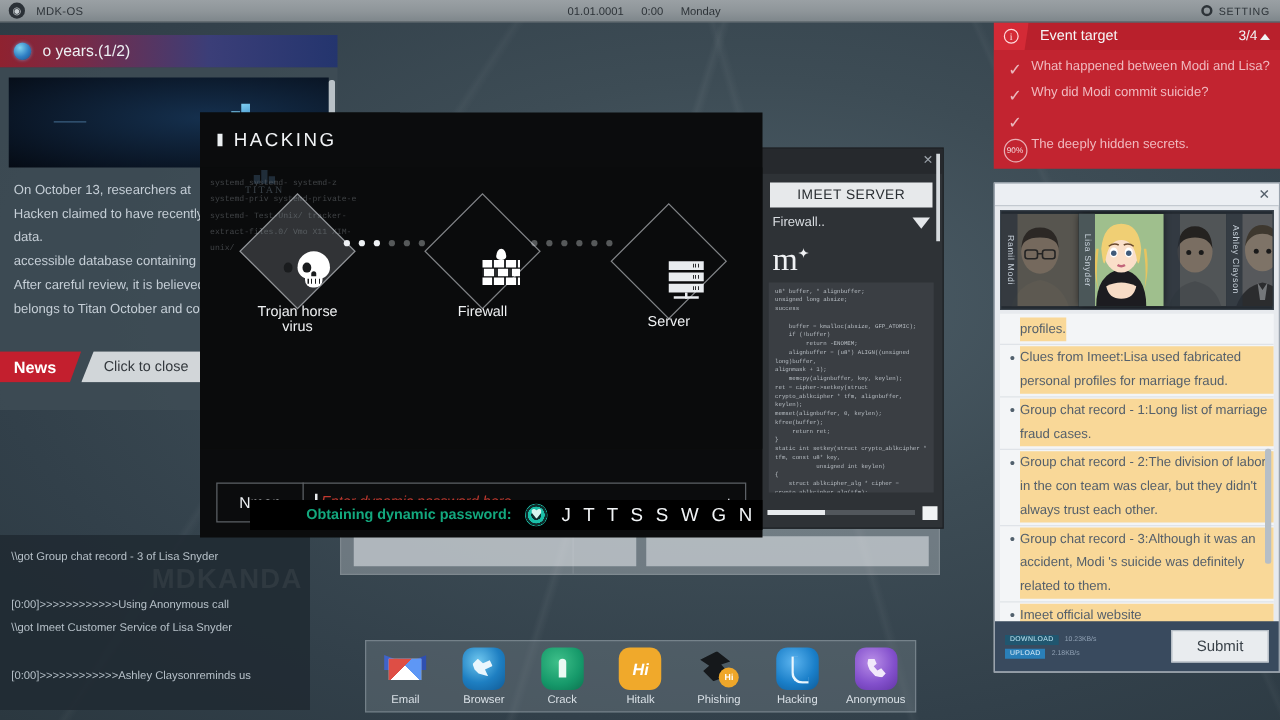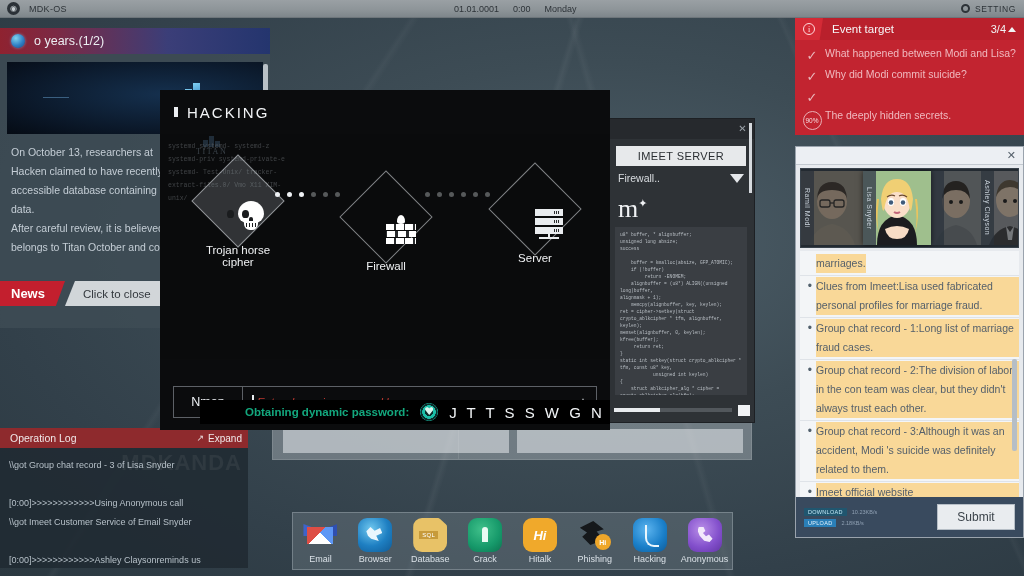--- a/index.html
+++ b/index.html
@@ -425,22 +425,22 @@
             <span class="cube c1"></span>
               <span class="cube c2"></span>
               <span class="cube c3"></span>
           </div>
           <div class="titan-word">TITAN</div>
         </div>
       </div>
       <div id="news-text">
         <p>On October 13, researchers at</p>
         <p>Hacken claimed to have recently</p>
+        <p>data.</p>
         <p>accessible database containing</p>
-        <p>data.</p>
         <p>After careful review, it is believed</p>
         <p>belongs to Titan October and co</p>
       </div>
       <div id="news-scroll"></div>
       <div id="news-footer">
         <div class="news-tag">News</div>
         <div class="news-close">Click to close</div>
       </div>
     </div>
   </div>
@@ -581,33 +581,33 @@
           <div class="diamond filled">
             <span class="glyph">
               <span class="skull">
                 <span class="dome"></span>
                 <span class="eye l"></span><span class="eye r"></span>
                 <span class="nose"></span>
                 <span class="jaw"></span>
               </span>
             </span>
           </div>
-          <div class="node-label">Trojan horse cipher</div>
+          <div class="node-label">Trojan horse virus</div>
         </div>
 
         <div class="dots" style="left:115px;">
           <i class="on"></i>
             <i class="on"></i>
             <i class="on"></i>
             <i></i>
             <i></i>
             <i></i>
         </div>
 
-        <div class="node" style="left:183px; top:24px;">
+        <div class="node" style="left:183px; top:8px;">
           <div class="diamond">
             <span class="glyph">
               <span class="fw">
                 <span class="flame"></span>
                 <span class="brick b1"></span><span class="brick b2"></span><span class="brick b3"></span>
               </span>
             </span>
           </div>
           <div class="node-label">Firewall</div>
         </div>
@@ -646,33 +646,26 @@
       <div id="hack-nmap">Nmap</div>
       <div id="hack-field">
         <span id="hack-caret"></span>
         <span id="hack-ph">Enter dynamic password here</span>
         <span id="hack-enter">↵</span>
       </div>
     </div>
   </div>
 
   <div id="oplog">
-    <div id="oplog-head">
-      <span>Operation Log</span>
-      <span id="oplog-expand">
-        <span class="expand-ico">↗</span>
-        <span>Expand</span>
-      </span>
-    </div>
     <div id="oplog-watermark">MDKANDA</div>
     <div id="oplog-body">
       <div class="log-line">\\got Group chat record - 3 of Lisa Snyder</div>
       <div class="log-line">&nbsp;</div>
       <div class="log-line">[0:00]&gt;&gt;&gt;&gt;&gt;&gt;&gt;&gt;&gt;&gt;&gt;&gt;Using Anonymous call</div>
-      <div class="log-line">\\got Imeet Customer Service of Email Snyder</div>
+      <div class="log-line">\\got Imeet Customer Service of Lisa Snyder</div>
       <div class="log-line">&nbsp;</div>
       <div class="log-line">[0:00]&gt;&gt;&gt;&gt;&gt;&gt;&gt;&gt;&gt;&gt;&gt;&gt;Ashley Claysonreminds us</div>
 
     </div>
   </div>
 
   <div id="events">
     <div id="ev-head">
       <div id="ev-badge">
         <span class="info-ico">i</span>
@@ -772,21 +765,21 @@
           <path d="M25 55 l4 6 l4-6 l-2 14 h-4z" fill="#b9c0c8"></path>
         </svg>
         <span class="p-tag">Ashley Clayson</span>
       </div>
     </div>
 
     <div id="clue-scrollwrap">
       <div id="clue-list">
         <div class="clue-item clue-row">
           <span class="clue-bullet"></span>
-          <span class="clue-text clue-hl">marriages.</span>
+          <span class="clue-text clue-hl">profiles.</span>
         </div>
         <div class="clue-item clue-row">
           <span class="clue-bullet">•</span>
           <span class="clue-text clue-hl">Clues from Imeet:Lisa used fabricated personal profiles for marriage fraud.</span>
         </div>
         <div class="clue-item clue-row">
           <span class="clue-bullet">•</span>
           <span class="clue-text clue-hl">Group chat record - 1:Long list of marriage fraud cases.</span>
         </div>
         <div class="clue-item clue-row">
@@ -827,26 +820,20 @@
           <span class="wing wr"></span>
           <span class="env"></span>
       </div>
       <div class="lbl">Email</div>
     </div>
     <div class="task">
       <div class="ico ic-browser"></div>
       <div class="lbl">Browser</div>
     </div>
     <div class="task">
-      <div class="ico ic-db">
-          <span>SQL</span>
-        </div>
-      <div class="lbl">Database</div>
-    </div>
-    <div class="task">
       <div class="ico ic-crack"></div>
       <div class="lbl">Crack</div>
     </div>
     <div class="task">
       <div class="ico ic-hitalk">Hi</div>
       <div class="lbl">Hitalk</div>
     </div>
     <div class="task">
       <div class="ico ic-phish">
         <span class="hook"></span>

